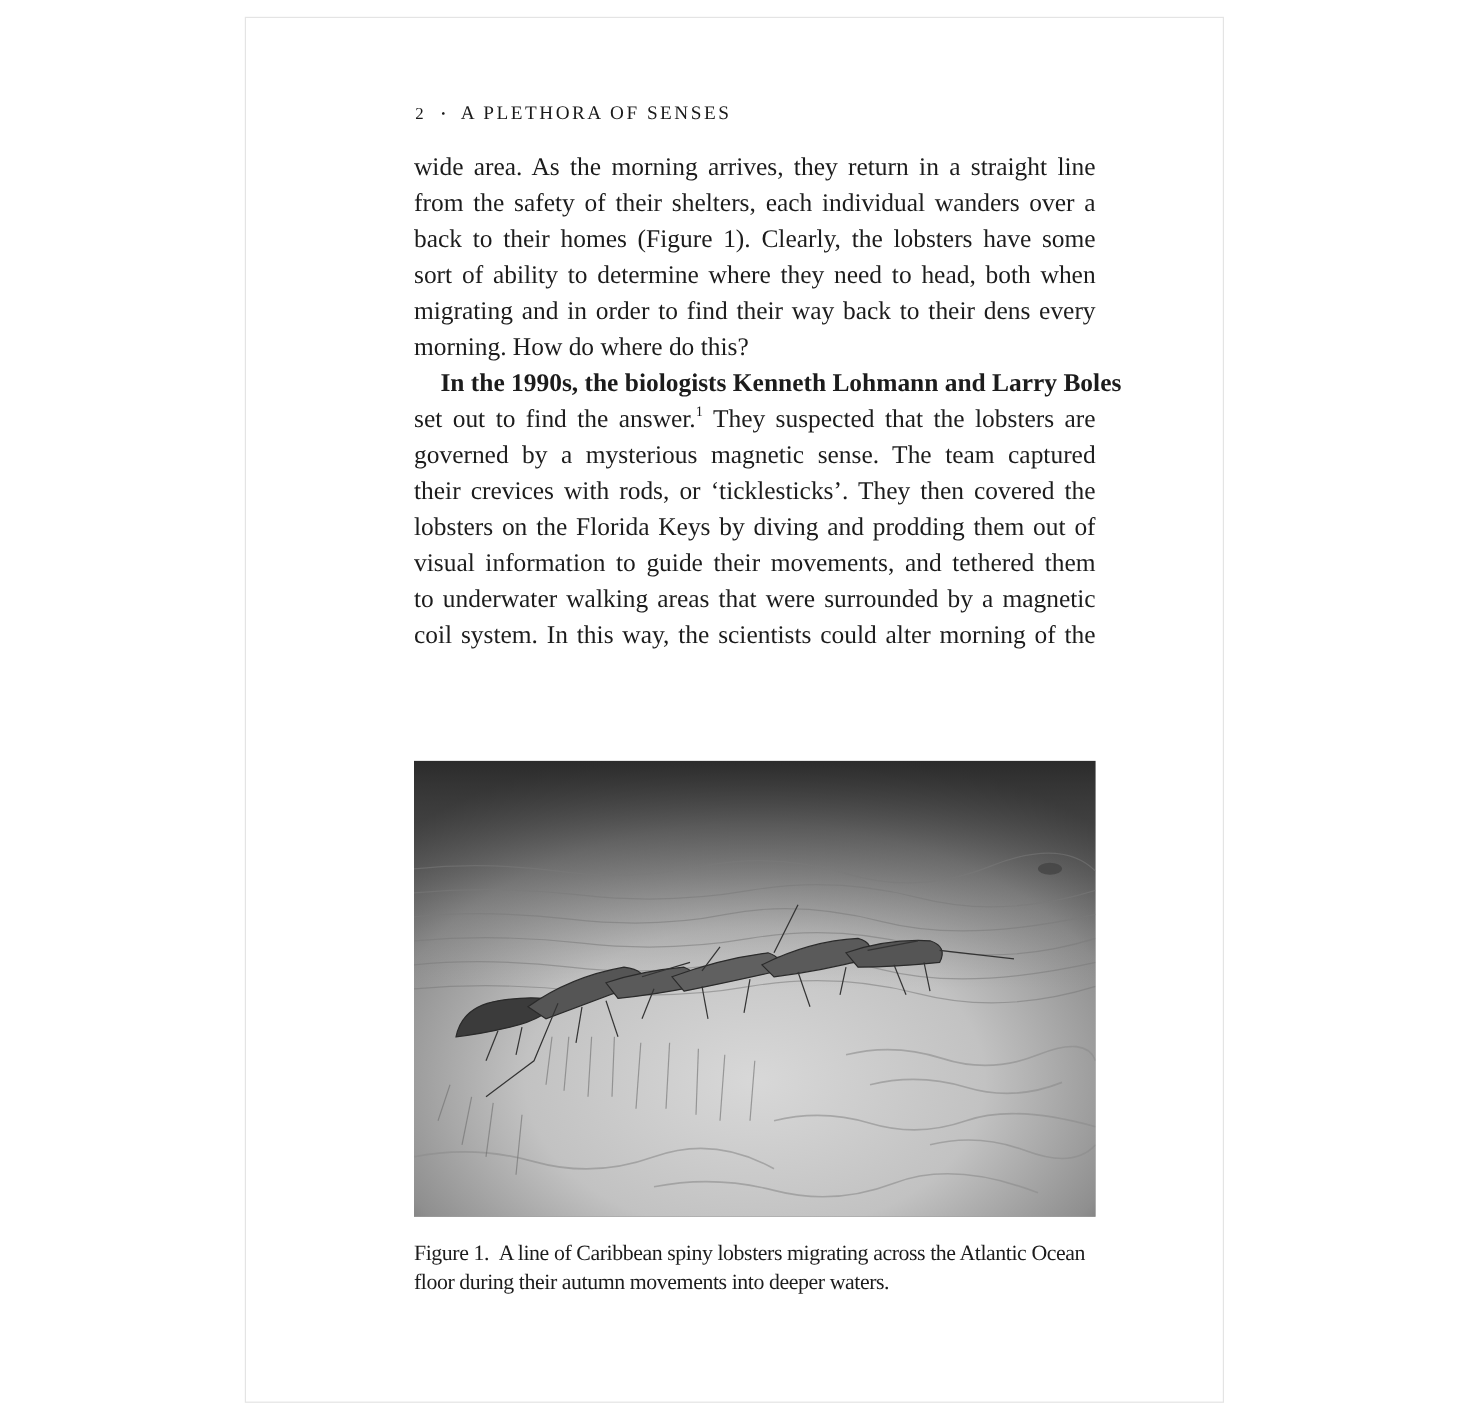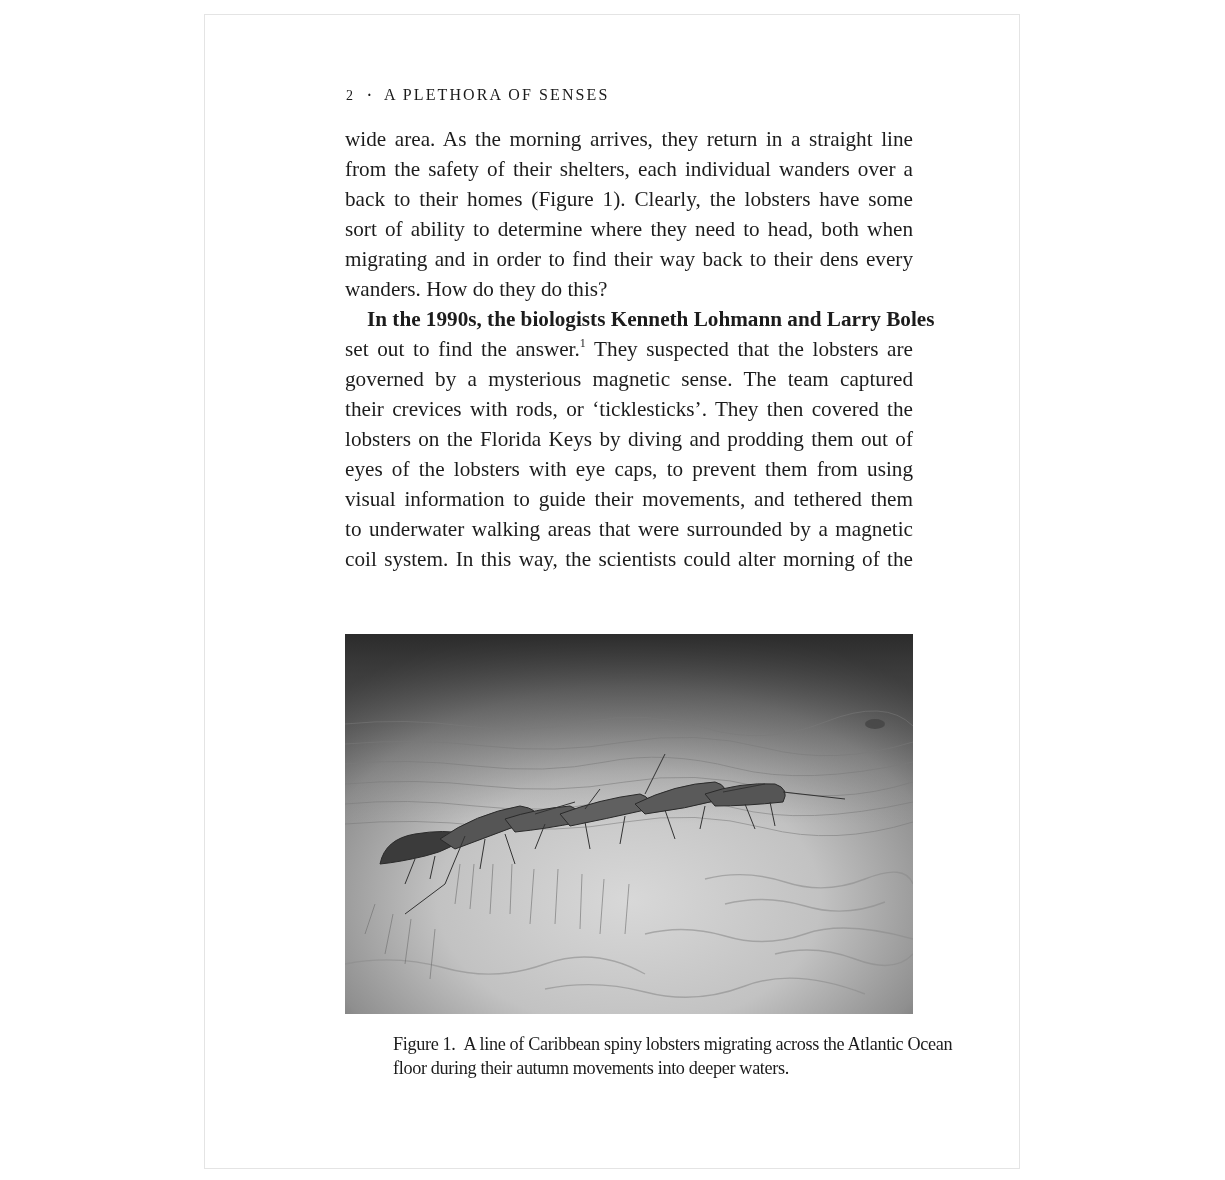--- a/index.html
+++ b/index.html
@@ -92,48 +92,46 @@
     .caption {
       position: absolute;
       left: 345px;
       top: 1032px;
       width: 570px;
       font-size: 18.2px;
       line-height: 24px;
       color: #1c1c1c;
       font-family: "Liberation Serif", serif;
       letter-spacing: -0.35px;
-      margin-left: 48px;
     }
     .caption .label {
       margin-right: 8px;
     }
   </style>
 </head>
 <body>
 
 <div class="page"></div>
 
 <div class="running-head">
   <span>2</span><span class="dot">·</span><span class="title">A Plethora of Senses</span>
 </div>
 
 <div class="body-text">
   <span class="line">wide area. As the morning arrives, they return in a straight line</span>
   <span class="line">from the safety of their shelters, each individual wanders over a</span>
   <span class="line">back to their homes (Figure 1). Clearly, the lobsters have some</span>
   <span class="line">sort of ability to determine where they need to head, both when</span>
   <span class="line">migrating and in order to find their way back to their dens every</span>
-  <span class="line last">wanders. How do they do this?</span>
+  <span class="line last">morning. How do where do this?</span>
   <span class="line indent">In the 1990s, the biologists Kenneth Lohmann and Larry Boles</span>
   <span class="line"><span>set out to find the answer.</span><sup class="fn">1</sup> <span>They suspected that the lobsters are</span></span>
   <span class="line">governed by a mysterious magnetic sense. The team captured</span>
   <span class="line">their crevices with rods, or ‘ticklesticks’. They then covered the</span>
   <span class="line">lobsters on the Florida Keys by diving and prodding them out of</span>
-  <span class="line">eyes of the lobsters with eye caps, to prevent them from using</span>
   <span class="line">visual information to guide their movements, and tethered them</span>
   <span class="line">to underwater walking areas that were surrounded by a magnetic</span>
   <span class="line">coil system. In this way, the scientists could alter morning of the</span>
 </div>
 
 <div class="figure">
   <svg viewBox="0 0 568 380" xmlns="http://www.w3.org/2000/svg">
     <defs>
       <radialGradient id="vign" cx="50%" cy="70%" r="75%">
         <stop offset="0%" stop-color="#d8d8d8"></stop>

